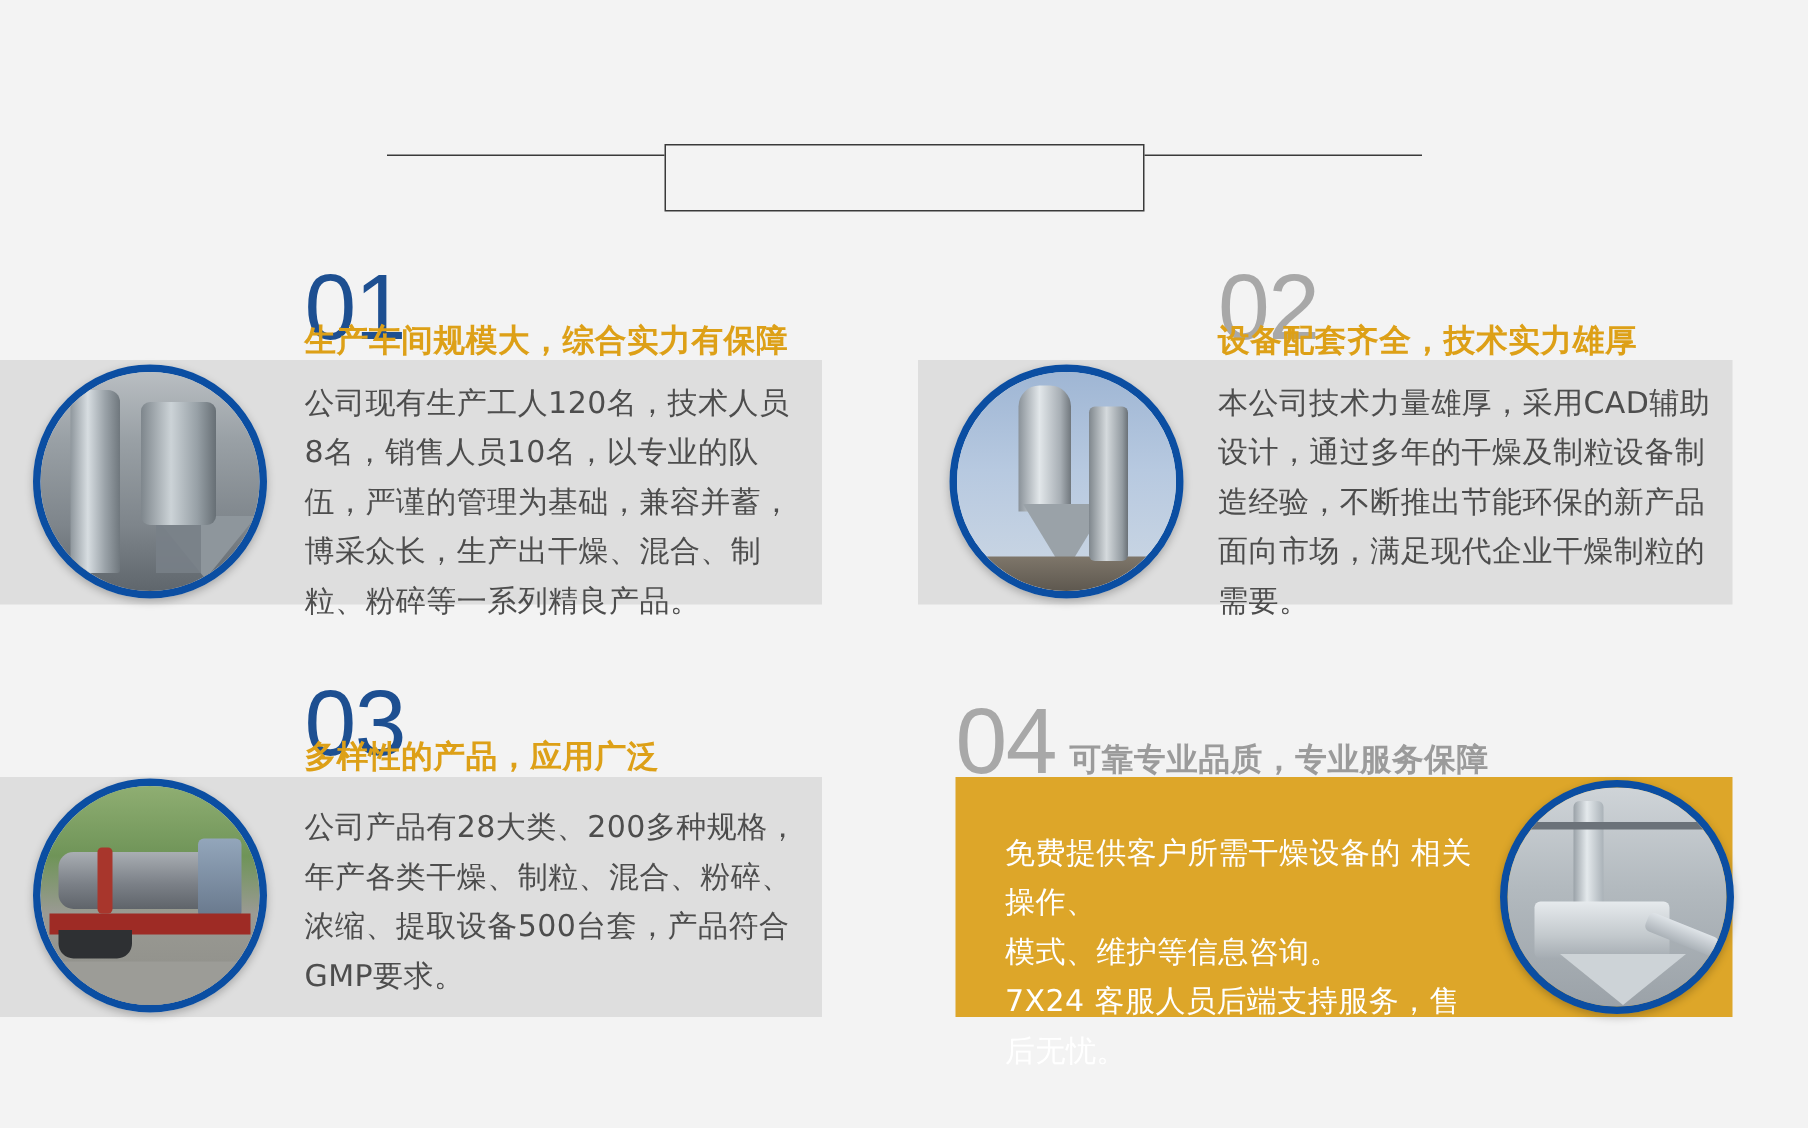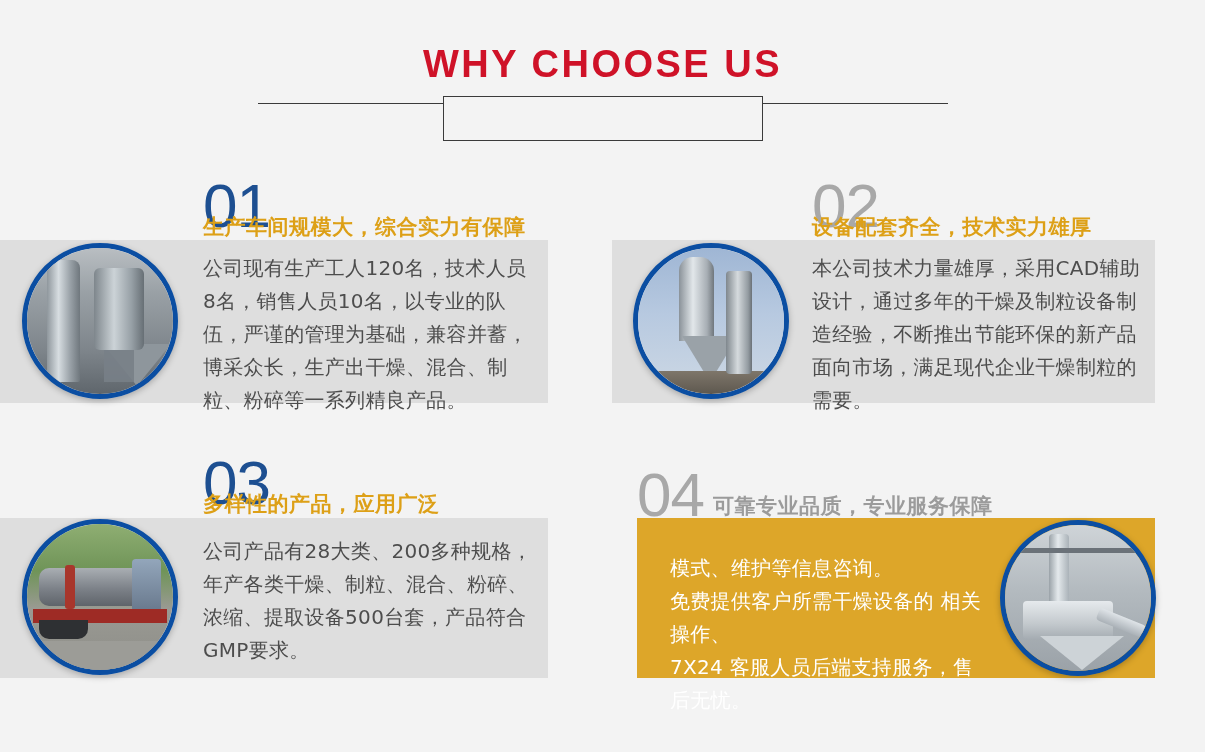--- a/index.html
+++ b/index.html
@@ -252,21 +252,20 @@
   }
   .frame-beam {
     position:absolute; left:0; top:16%; width:100%; height:3%;
     background:#6b7279;
   }
 </style>
 </head>
 <body>
 
 <div class="header">
-  <div class="header-title">WHY CHOOSE US</div>
   <div class="header-rule"></div>
   <div class="header-sub-box"></div>
 </div>
 
 <div class="card">
   <div class="panel panel-gray" style="left:0px; top:240px; width:548px; height:163px;"></div>
 
   <div class="num num-blue" style="left:203px; top:175px;">01</div>
 
   <div class="heading heading-orange" style="left:203px; top:215px;">生产车间规模大，综合实力有保障</div>
@@ -328,17 +327,17 @@
   <div class="photo" style="left:1000px; top:520px; width:156px; height:156px;">
     <div class="scene scene-plant">
       <div class="frame-beam"></div>
       <div class="bed"></div>
       <div class="bed-hopper"></div>
       <div class="screw"></div>
     </div>
   </div>
 
   <div class="body-text body-text-white" style="left:670px; top:552px; width:320px;">
+    <p>免费提供客户所需干燥设备的 相关操作、</p>
     <p>模式、维护等信息咨询。</p>
-    <p>免费提供客户所需干燥设备的 相关操作、</p>
     <p>7X24 客服人员后端支持服务，售后无忧。</p>
   </div>
 </div>
 
 </body></html>

